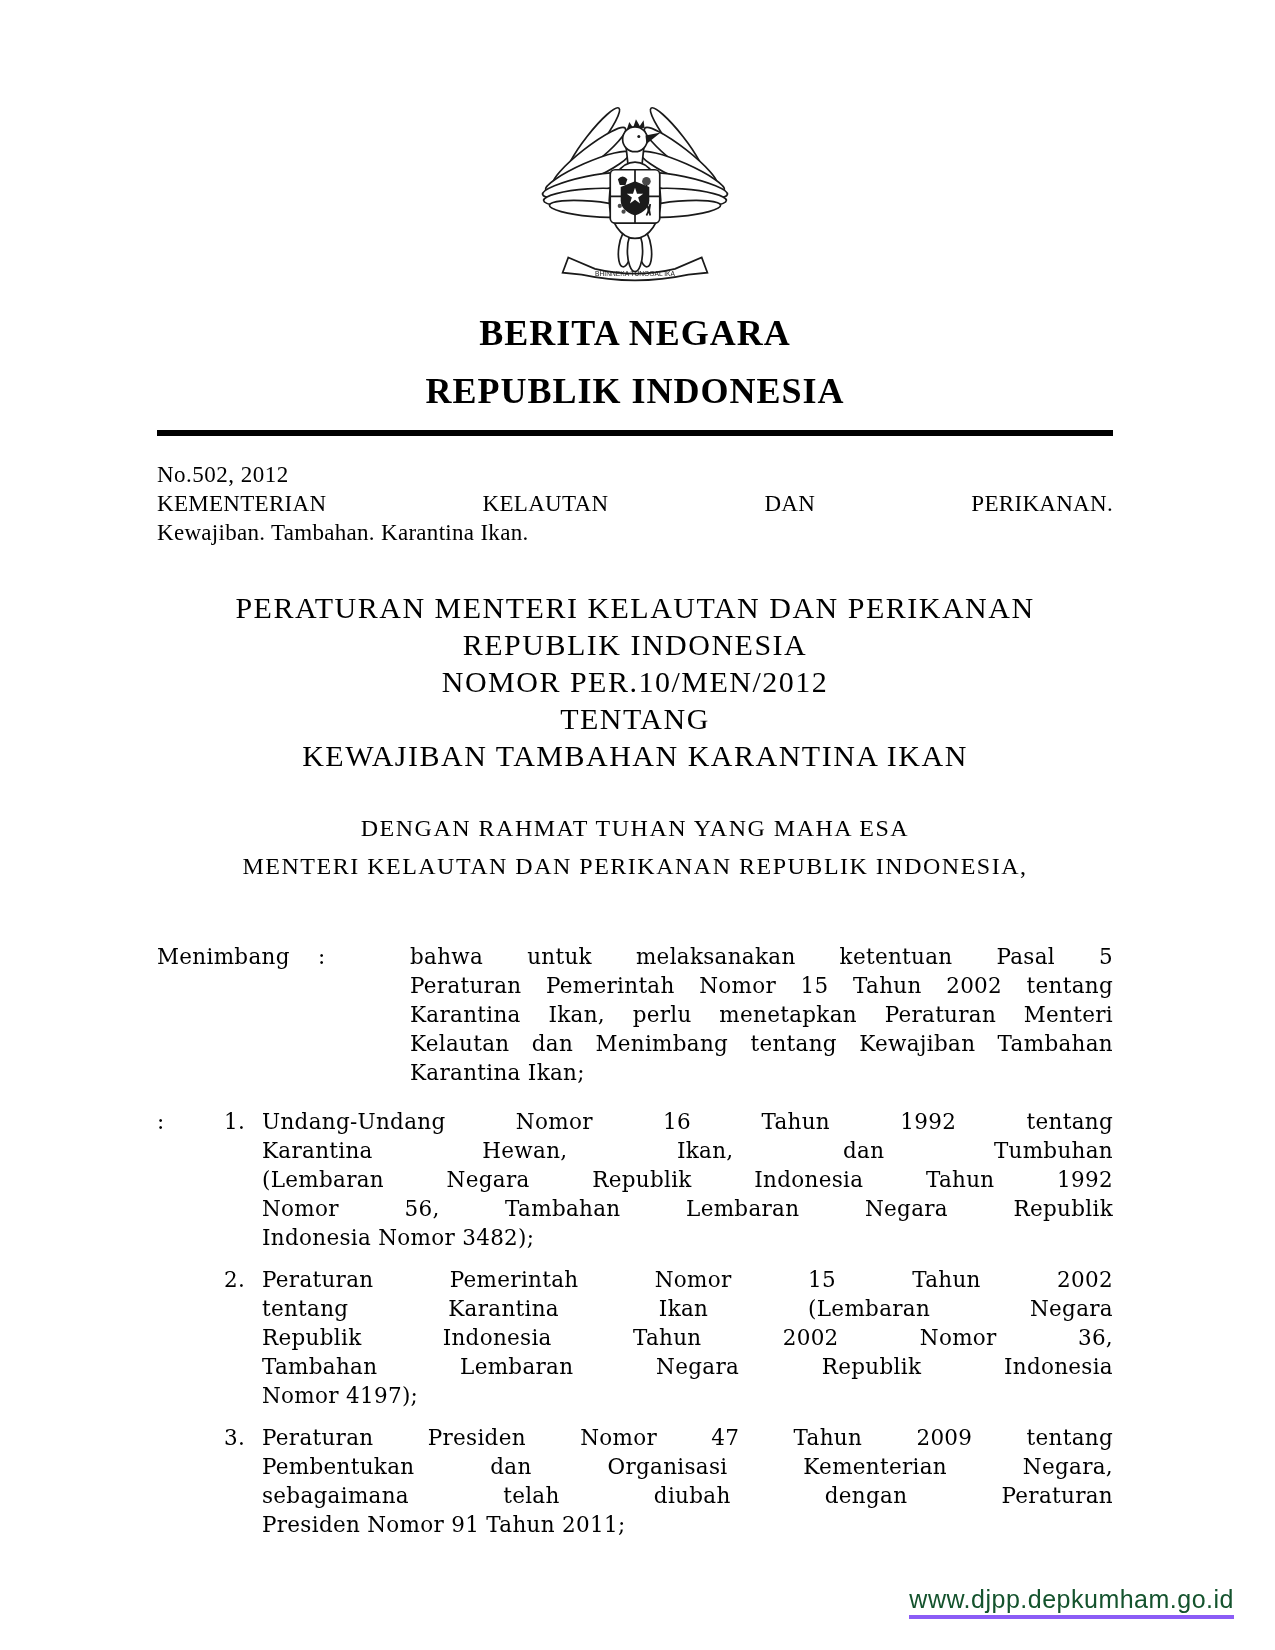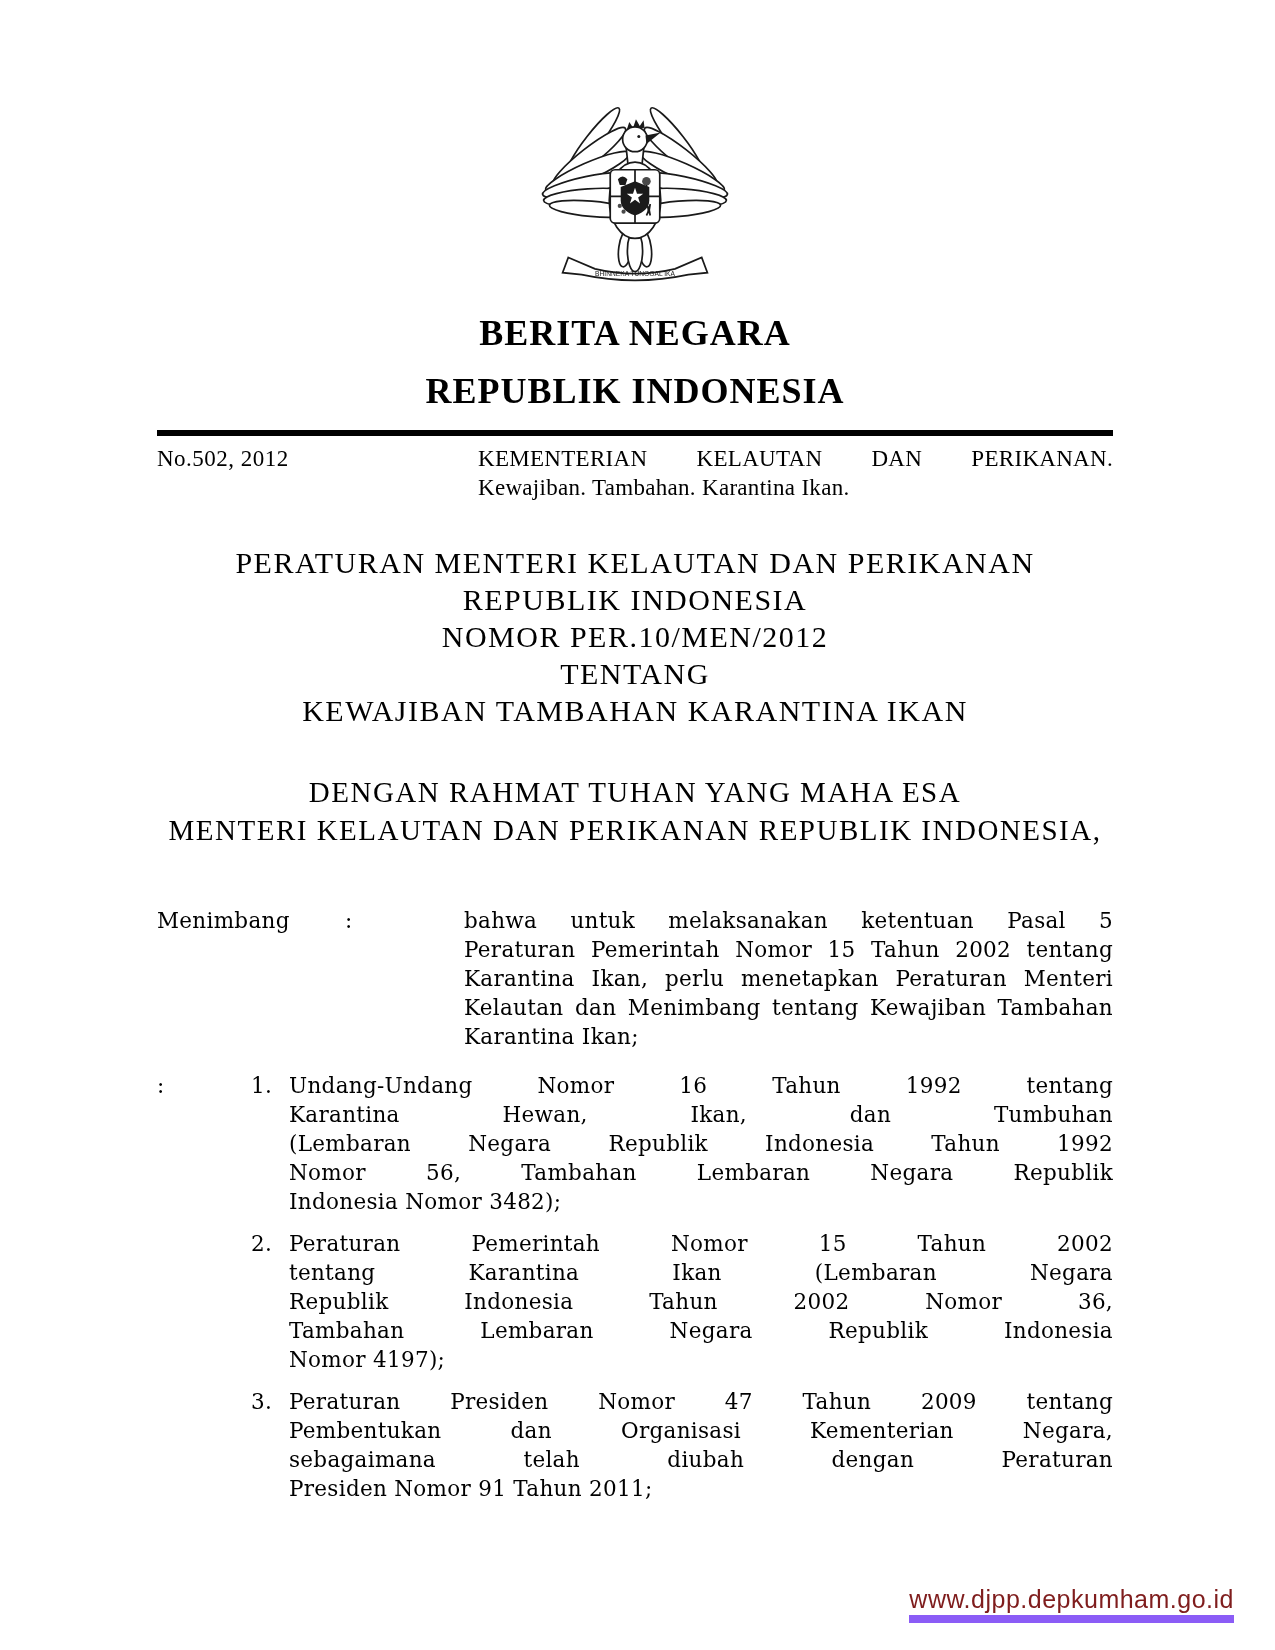--- a/index.html
+++ b/index.html
@@ -9,48 +9,48 @@
     font-family:"DejaVu Serif", serif;
   }
   .content{position:absolute;left:157px;top:0;width:956px;}
   .emblem-wrap{text-align:center;margin-top:84px;height:202px;}
   .emblem-wrap svg{width:196px;height:202px;}
   .masthead-title{
     text-align:center;font-family:"Liberation Serif", serif;font-weight:bold;
     font-size:36px;line-height:58px;letter-spacing:1px;margin-top:18px;
   }
   .masthead-rule{height:6px;background:#000;margin-top:10px;}
-  .gazette-row{display:flex;margin-top:8px;font-size:23px;line-height:29px;}
+  .gazette-row{display:flex;margin-top:24px;font-size:23px;line-height:29px;flex-direction:column;}
   .gazette-no{width:321px;letter-spacing:0.5px;font-family:"Liberation Serif", serif;}
   .gazette-subject{flex:1;font-family:"Liberation Serif", serif;letter-spacing:0.3px;}
   .jl{text-align:justify;text-align-last:justify;text-justify:inter-word;}
   .ll{text-align:center;text-align-last:left;}
   .doc-title{
     margin-top:42px;text-align:center;font-family:"Liberation Serif", serif;
     font-size:30px;line-height:37px;letter-spacing:1.5px;
   }
   .preamble{
-    margin-top:44px;text-align:center;font-family:"Liberation Serif", serif;
-    font-size:29px;line-height:38px;letter-spacing:1.5px;
+    margin-top:35px;text-align:center;font-family:"Liberation Serif", serif;
+    font-size:24px;line-height:38px;letter-spacing:1.5px;
   }
   .clauses{margin-top:57px;font-size:21.5px;line-height:29px;letter-spacing:0.3px;}
-  .clause{display:flex;gap:27px;}
+  .clause{display:flex;}
   .clause + .clause{margin-top:20px;}
   .clause-label{width:161px;}
   .clause-colon{width:67px;}
   .clause-body{flex:1;}
   .para{padding-left:25px;}
   .item{display:flex;}
   .item + .item{margin-top:13px;}
   .item-num{width:38px;}
   .item-text{flex:1;}
   .footer-watermark{
     position:absolute;right:41px;top:1585px;
-    font-family:"Liberation Sans", sans-serif;font-size:25px;color:#7f1d1d;
-    border-bottom:8px solid #8b5cf6;padding-bottom:1px;letter-spacing:0.5px;
+    font-family:"Liberation Sans", sans-serif;font-size:25px;color:#14532d;
+    border-bottom:4px solid #8b5cf6;padding-bottom:1px;letter-spacing:0.5px;
   }
 </style>
 </head>
 <body>
 
 <div class="content">
 
   <div class="emblem-wrap">
     <svg viewBox="0 0 200 212" aria-hidden="true">
       <g fill="#ffffff" stroke="#1a1a1a" stroke-width="1.8">

